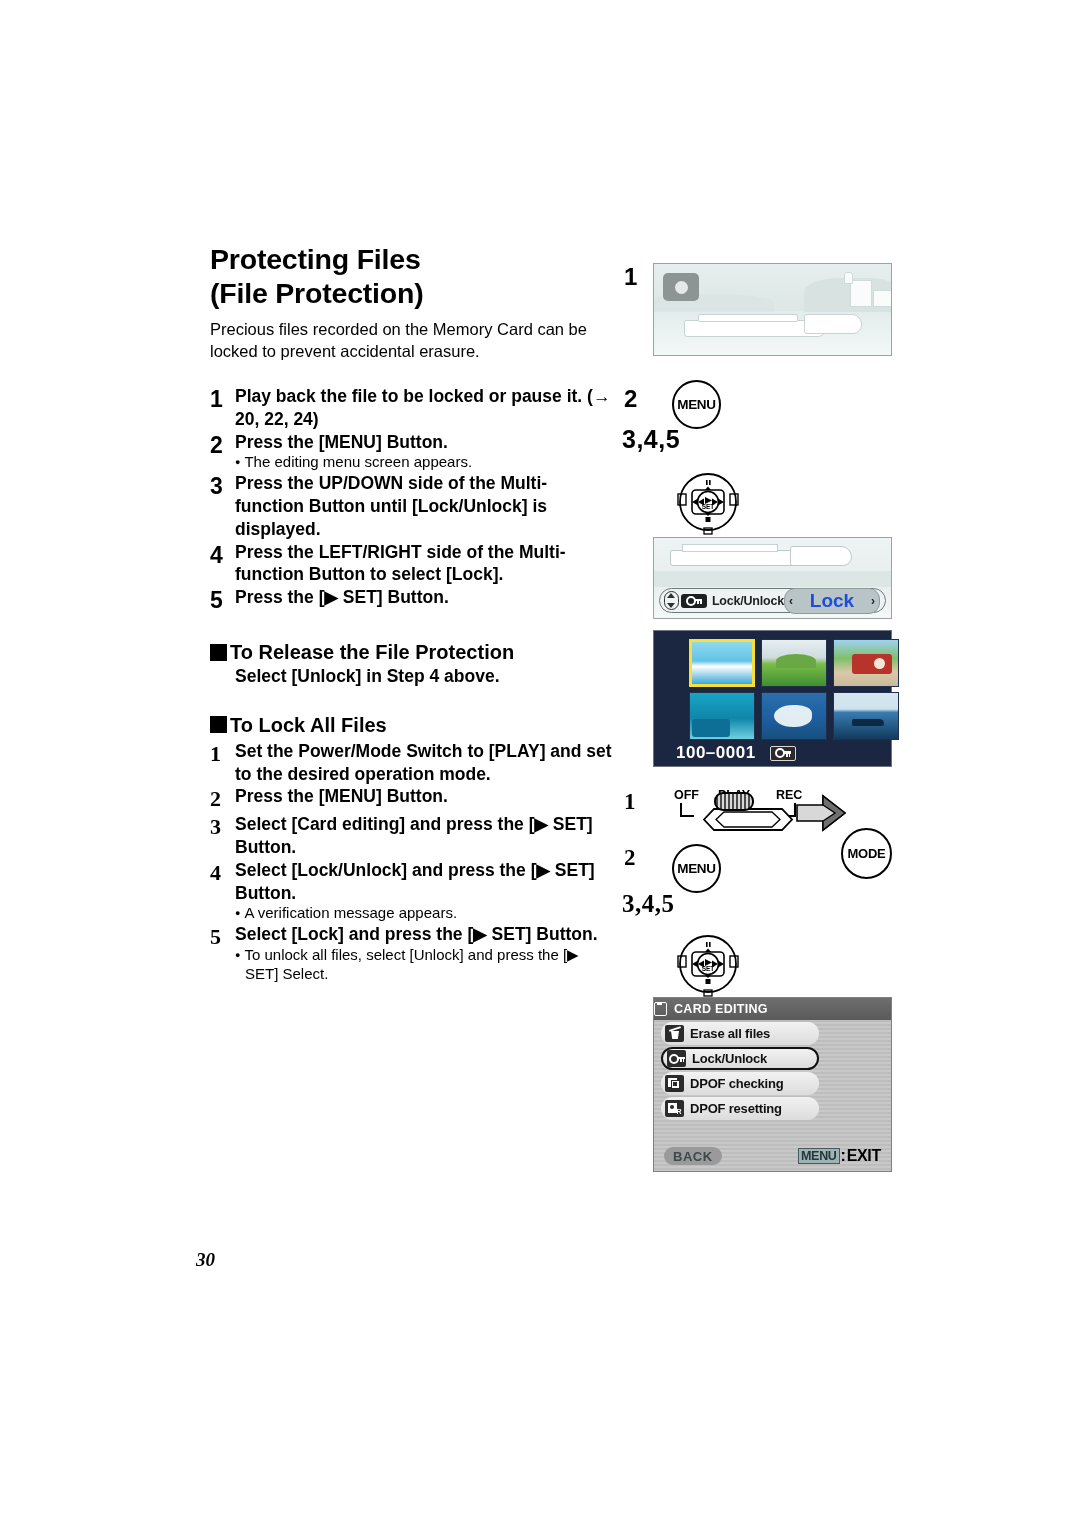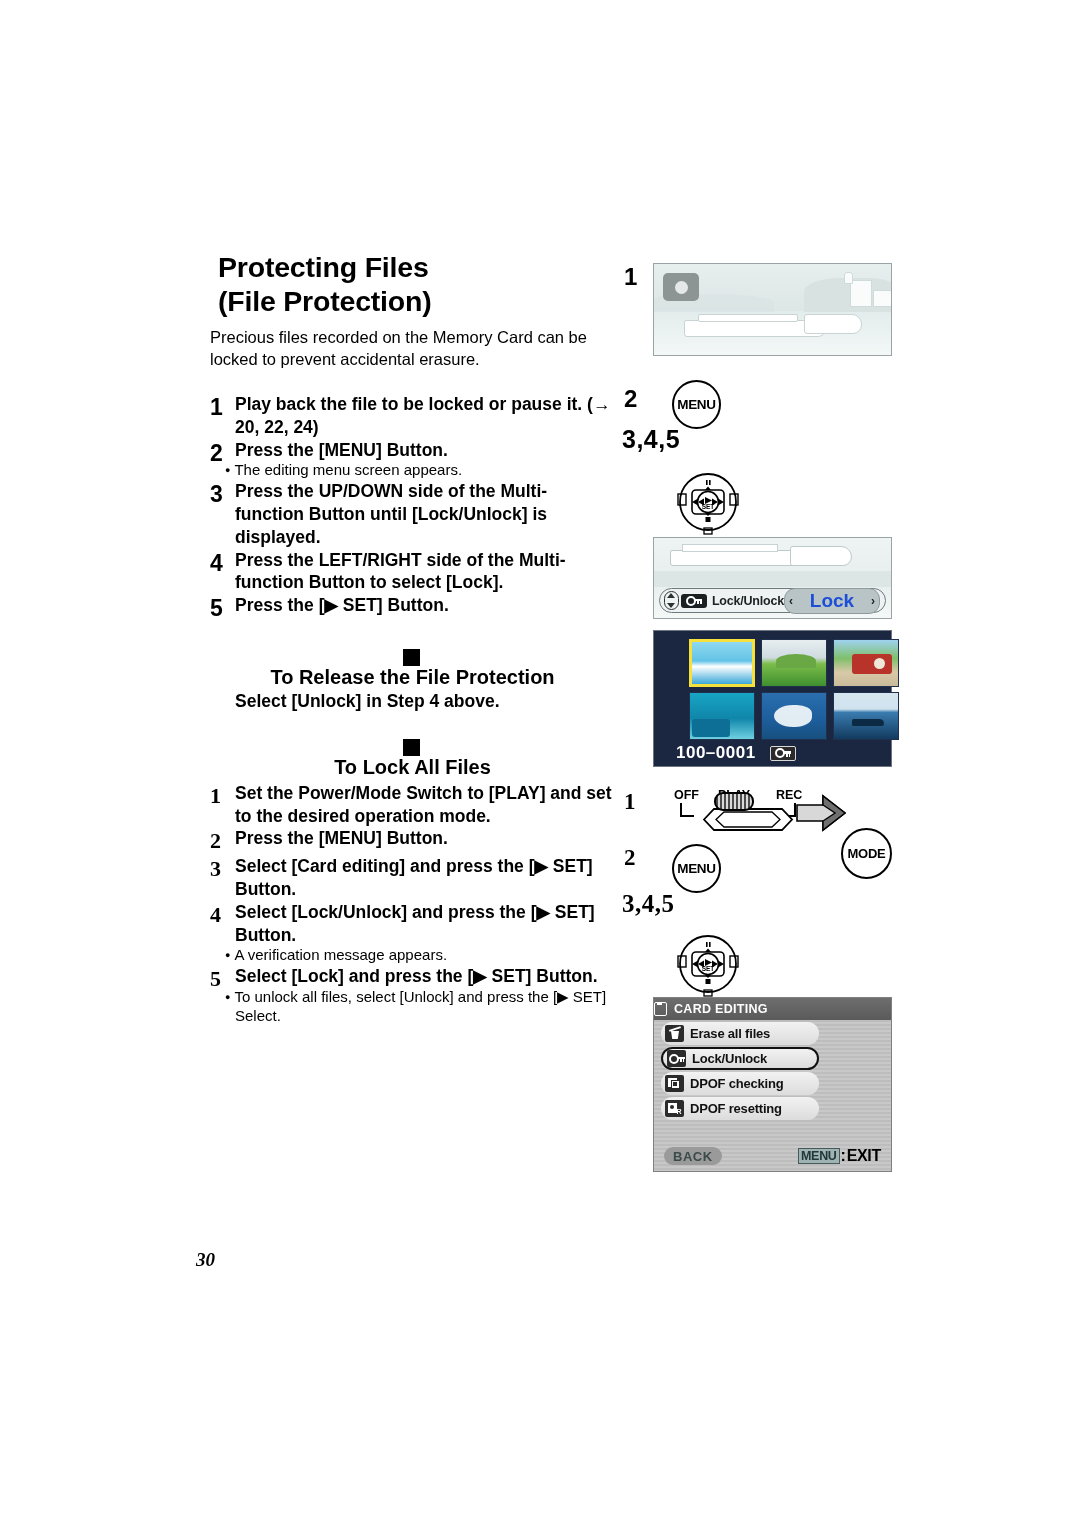--- a/index.html
+++ b/index.html
@@ -5,41 +5,41 @@
   html,body{margin:0;padding:0;background:#fff;}
   body{width:1080px;height:1526px;position:relative;
        font-family:"Liberation Sans", sans-serif;color:#000;
        -webkit-font-smoothing:antialiased;}
 
   .page{position:absolute;left:0;top:0;width:1080px;height:1526px;overflow:hidden;}
 
   
   .left-col{position:absolute;left:210px;top:243px;width:405px;}
 
-  h1.title{font-size:28.5px;font-weight:bold;line-height:1.18;margin:8px;
+  h1.title{font-size:28.5px;font-weight:bold;line-height:1.18;margin:0;
            letter-spacing:-0.2px;}
   h1.title .l2{display:block;}
 
   p.intro{font-size:16.5px;line-height:1.33;margin:9px 0 0 0;}
 
   
   .steps{margin-top:22px;}
   .step{display:flex;align-items:flex-start;margin-bottom:0px;}
   .step .num{width:25px;flex:0 0 25px;font-size:23px;font-weight:bold;
              line-height:1.27;text-align:left;}
   .step .num.serif{font-family:"Liberation Serif", serif;font-size:22px;font-weight:bold;}
   .step .body{flex:1;}
   .step .txt{font-size:17.5px;font-weight:bold;line-height:1.30;}
   .bullet{font-size:15px;font-weight:normal;line-height:1.26;
-          text-indent:-10px;padding-left:0;}
+          margin-left:10px;text-indent:-10px;padding-left:0;}
   .bullet:before{content:"\25CF";font-size:9px;vertical-align:2px;margin-right:4px;}
   .bullet .cont{display:block;text-indent:0;margin-left:10px;}
 
   
-  .sec-head{display:flex;align-items:center;margin-top:26px;flex-direction:column;}
+  .sec-head{display:flex;align-items:center;margin-top:26px;}
   .sec-head .sq{width:17px;height:17px;background:#000;flex:0 0 17px;margin-right:3px;}
   .sec-head .sh-txt{font-size:20px;font-weight:bold;line-height:1.1;}
   .sec-sub{font-size:17.5px;font-weight:bold;margin-left:25px;margin-top:2px;line-height:1.3;}
   .sec-bullet{margin-left:25px;}
 
   
   .keyico{display:inline-block;position:relative;width:21px;height:13px;
           vertical-align:-2px;margin:0 1px;}
   .keyico .ring{position:absolute;left:0;top:0;width:13px;height:13px;
                 border-radius:50%;border:3.6px solid #000;box-sizing:border-box;}

